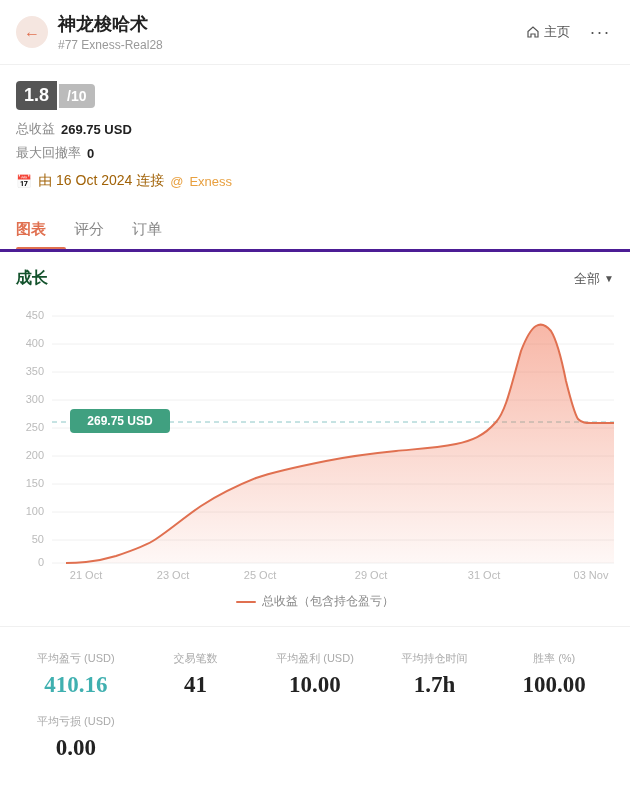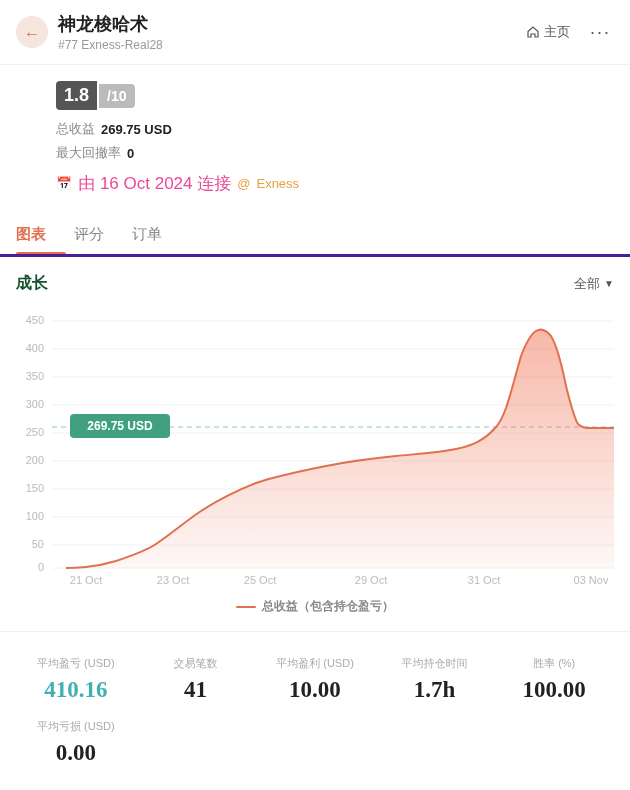--- a/index.html
+++ b/index.html
@@ -72,21 +72,20 @@
       justify-content: center;
       cursor: pointer;
       color: #555;
       font-size: 18px;
       letter-spacing: 1px;
     }
 
     
     .score-section {
       padding: 16px 16px 8px 16px;
-      margin-left: 40px;
     }
     .score-badge {
       display: inline-flex;
       align-items: baseline;
       gap: 2px;
       margin-bottom: 10px;
     }
     .score-value {
       background: #555;
       color: #fff;
@@ -122,22 +121,22 @@
       display: flex;
       align-items: center;
       gap: 6px;
       margin-top: 10px;
     }
     .calendar-icon {
       color: #888;
       font-size: 13px;
     }
     .connected-text {
-      font-size: 17px;
-      color: #ec4899;
+      font-size: 14px;
+      color: #a16207;
     }
     .at-icon {
       color: #e8a040;
       font-size: 13px;
     }
     .broker-link {
       font-size: 13px;
       color: #e8a040;
       font-weight: 500;
     }
@@ -212,21 +211,20 @@
     }
     .legend-line {
       width: 20px;
       height: 2px;
       background: #e07050;
       border-radius: 1px;
     }
     .legend-text {
       font-size: 12px;
       color: #888;
-      font-weight: bold;
     }
 
     
     .stats-grid {
       display: grid;
       grid-template-columns: 1fr 1fr 1fr 1fr 1fr;
       gap: 0;
       border-top: 1px solid #f0f0f0;
       padding: 16px;
     }

